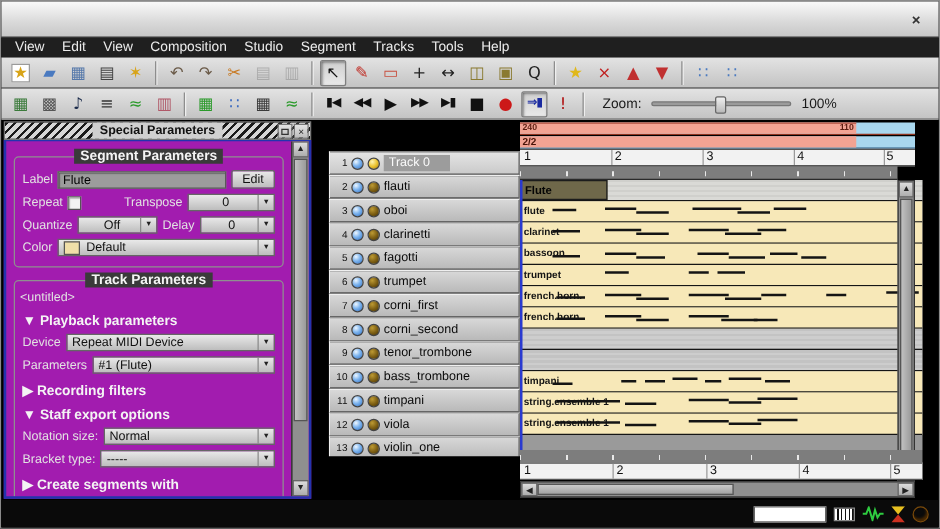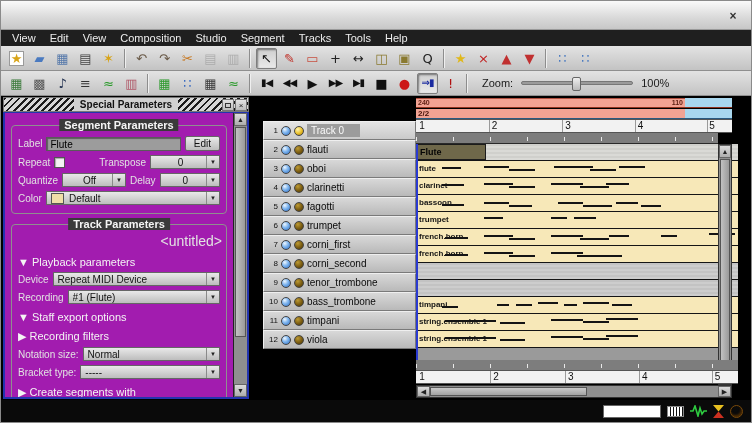--- a/index.html
+++ b/index.html
@@ -73,22 +73,22 @@
   .dd .dtext { white-space:nowrap; overflow:hidden; flex:1; }
   .dd .arr { margin-left:auto; align-self:stretch; display:flex; align-items:center; padding:0 3px;
     border-left:1px solid #8a8a8a; font-size:6px; color:#222; }
   .grow { flex:1; }
   .tfield { flex:1; height:14px; background:#9c9c9c; border:1px solid #5a5a5a;
     box-shadow:inset 1px 1px 1px rgba(0,0,0,.4); color:#000; font-size:10px; padding:0 3px; line-height:13px; }
   .ebtn { height:15px; padding:0 8px; background:linear-gradient(#e9e9e9,#bdbdbd); border:1px solid #666;
     border-radius:2px; color:#111; font-size:10px; display:flex; align-items:center; }
   .chk { width:11px; height:11px; background:#f4f4f4; border:1px solid #555; box-shadow:inset 1px 1px 1px rgba(0,0,0,.3); }
   .swatch { width:13px; height:11px; border:1px solid #555; }
-  .centerline { text-align:right; font-size:14px; color:#e2e2e2; margin:2px 0; }
-  .shead { font-size:11px; font-weight:normal; color:#f4f4f4; margin:7px 2px 3px; }
+  .centerline { text-align:left; font-size:10px; color:#e2e2e2; margin:2px 0; }
+  .shead { font-size:11px; font-weight:bold; color:#f4f4f4; margin:7px 2px 3px; }
 
   
   .tracklist { position:absolute; left:262px; top:25px; width:153px; height:244px; overflow:hidden; }
   .trow { height:19px; display:flex; align-items:center; gap:3px; padding:0 2px;
     background:linear-gradient(#d8d8d8,#b9b9b9); border:1px solid; border-color:#efefef #7a7a7a #7a7a7a #efefef; }
   .trow.sel { background:linear-gradient(#e4e4e4,#cacaca); }
   .tnum { width:12px; text-align:right; font-size:8px; color:#111; }
   .led { width:10px; height:10px; border-radius:50%; border:1px solid #444; }
   .led.blue { background:radial-gradient(circle at 35% 30%, #eef7ff, #7db4ee 45%, #2f6ec2); }
   .led.rec-on { background:radial-gradient(circle at 35% 30%, #fff4b2, #ecc431 50%, #a87c0c); }
@@ -378,28 +378,28 @@
             <div class="centerline">&lt;untitled&gt;</div>
             <div class="shead">▼ Playback parameters</div>
             <div class="prow">
               <span class="plabel">Device</span>
               <span class="dd grow">
                 <span class="dtext">Repeat MIDI Device</span>
                   <span class="arr">▼</span>
               </span>
             </div>
             <div class="prow">
-              <span class="plabel">Recording</span>
+              <span class="plabel">Parameters</span>
               <span class="dd grow">
                 <span class="dtext">#1 (Flute)</span>
                   <span class="arr">▼</span>
               </span>
             </div>
+            <div class="shead">▶ Recording filters</div>
             <div class="shead">▼ Staff export options</div>
-            <div class="shead">▶ Recording filters</div>
             <div class="prow">
               <span class="plabel">Notation size:</span>
               <span class="dd grow">
                 <span class="dtext">Normal</span>
                   <span class="arr">▼</span>
               </span>
             </div>
             <div class="prow">
               <span class="plabel">Bracket type:</span>
               <span class="dd grow">
@@ -484,20 +484,26 @@
           <span class="tnum">11</span>
           <span class="led blue"></span>
           <span class="led rec-off"></span>
           <span class="tname">timpani</span>
         </div>
         <div class="trow">
           <span class="tnum">12</span>
           <span class="led blue"></span>
           <span class="led rec-off"></span>
           <span class="tname">viola</span>
+        </div>
+        <div class="trow">
+          <span class="tnum">13</span>
+          <span class="led blue"></span>
+          <span class="led rec-off"></span>
+          <span class="tname">violin_one</span>
         </div>
       </div>
 
     <div class="canvas">
       <div class="tempo">
         <div class="pink" id="tempopink" style="width: 85%;"></div>
         <span class="tl">240</span>
         <span class="tr" id="temporight" style="left: 84.5%;">110</span>
       </div>
       <div class="tsig">

